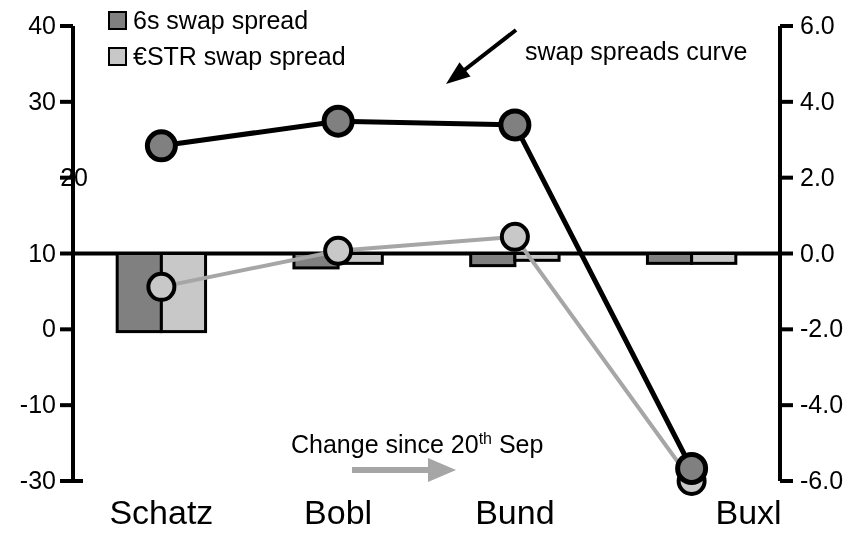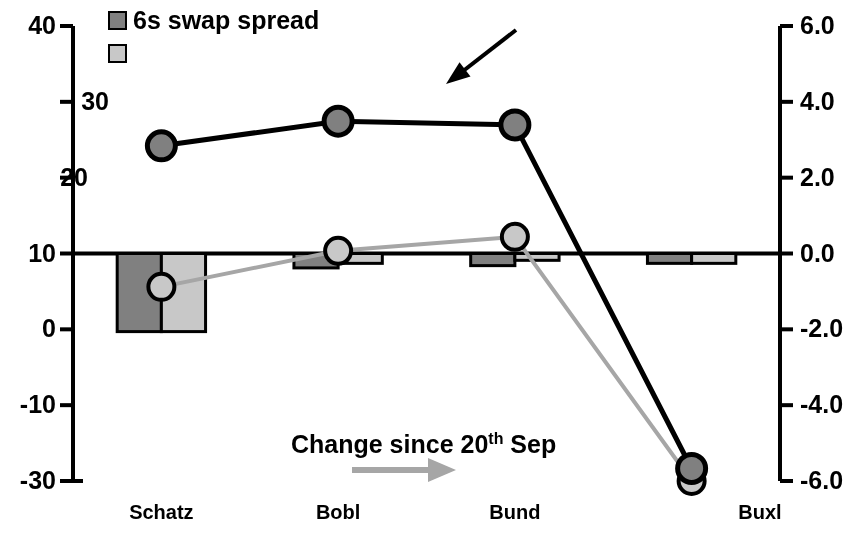--- a/index.html
+++ b/index.html
@@ -11,21 +11,20 @@
     width: 852px;
     height: 539px;
     font-family: "Liberation Sans", sans-serif;
     color: #000000;
     overflow: hidden;
   }
   #chart-root {
     position: relative;
     width: 852px;
     height: 395px;
-    font-weight: bold;
   }
   #chart-svg {
     position: absolute;
     left: 0;
     top: 0;
   }
   .axis-label {
     position: absolute;
     font-size: 25px;
     line-height: 25px;
@@ -33,21 +32,21 @@
     white-space: nowrap;
   }
   .axis-label.left {
     text-align: right;
   }
   .axis-label.right {
     text-align: left;
   }
   .cat-label {
     position: absolute;
-    font-size: 20px;
+    font-size: 34px;
     line-height: 25px;
     text-align: center;
     white-space: nowrap;
   }
   .legend-item {
     position: absolute;
     display: flex;
     align-items: center;
     gap: 6px;
     font-size: 25px;
@@ -126,21 +125,21 @@
     <g id="g-annot-arrows">
         <line x1="516" y1="30" x2="458" y2="75" stroke="#000" stroke-width="4"></line>
         <polygon points="446,84 470.5000052221497,76.46675739706754 459.5055430448969,62.21467679692504" fill="#000"></polygon>
         <line x1="352" y1="470" x2="428" y2="470" stroke="#a6a6a6" stroke-width="6"></line>
         <polygon points="428,458 456,470 428,482" fill="#a6a6a6"></polygon>
       </g>
   </svg>
 
   <div id="left-ticks">
       <div class="axis-label left" style="left: 0px; width: 56px; top: 13px;">40</div>
-      <div class="axis-label left" style="left: 13px; width: 56px; top: 88.8333px; padding-left: 40px;">30</div>
+      <div class="axis-label left" style="left: 0px; width: 56px; top: 88.8333px;">30</div>
       <div class="axis-label left" style="left: 14px; width: 56px; top: 164.667px; margin-left: 18px;">20</div>
       <div class="axis-label left" style="left: 0px; width: 56px; top: 240.5px;">10</div>
       <div class="axis-label left" style="left: 0px; width: 56px; top: 316.333px;">0</div>
       <div class="axis-label left" style="left: 0px; width: 56px; top: 392.167px;">-10</div>
       <div class="axis-label left" style="left: 0px; width: 56px; top: 468px;">-30</div>
     </div>
 
   <div id="right-ticks">
       <div class="axis-label right" style="left: 800px; width: 60px; top: 13px;">6.0</div>
       <div class="axis-label right" style="left: 800px; width: 60px; top: 88.8333px;">4.0</div>
@@ -157,20 +156,22 @@
       <div class="cat-label" style="left: 424.875px; width: 180px; top: 500px;">Bund</div>
       <div class="cat-label" style="left: 601.625px; width: 180px; top: 500px; text-align: right;">Buxl</div>
     </div>
 
   <div class="legend-item" style="left:108px; top:8px;">
     <span class="legend-swatch" style="background:#808080"></span>
     <span>6s swap spread</span>
   </div>
   <div class="legend-item" style="left:108px; top:44px;">
     <span class="legend-swatch" style="background:#c8c8c8"></span>
+    <span>€STR swap spread</span>
   </div>
 
+  <div class="annot" style="left:525px; top:37px;">swap spreads curve</div>
 
   <div class="annot" style="left:291px; top:430px;">
     <span>Change since 20</span><sup>th</sup><span> Sep</span>
   </div>
 
 </div>
 
 </body></html>

